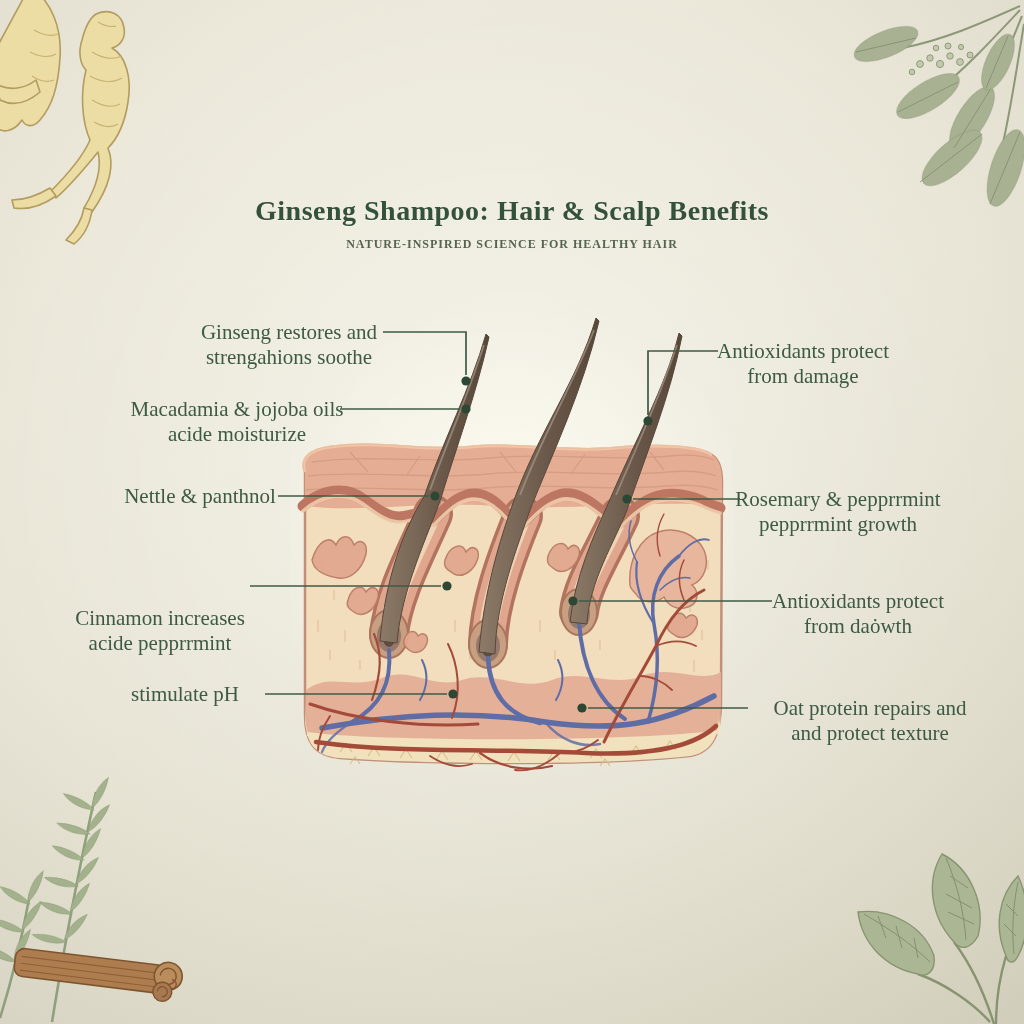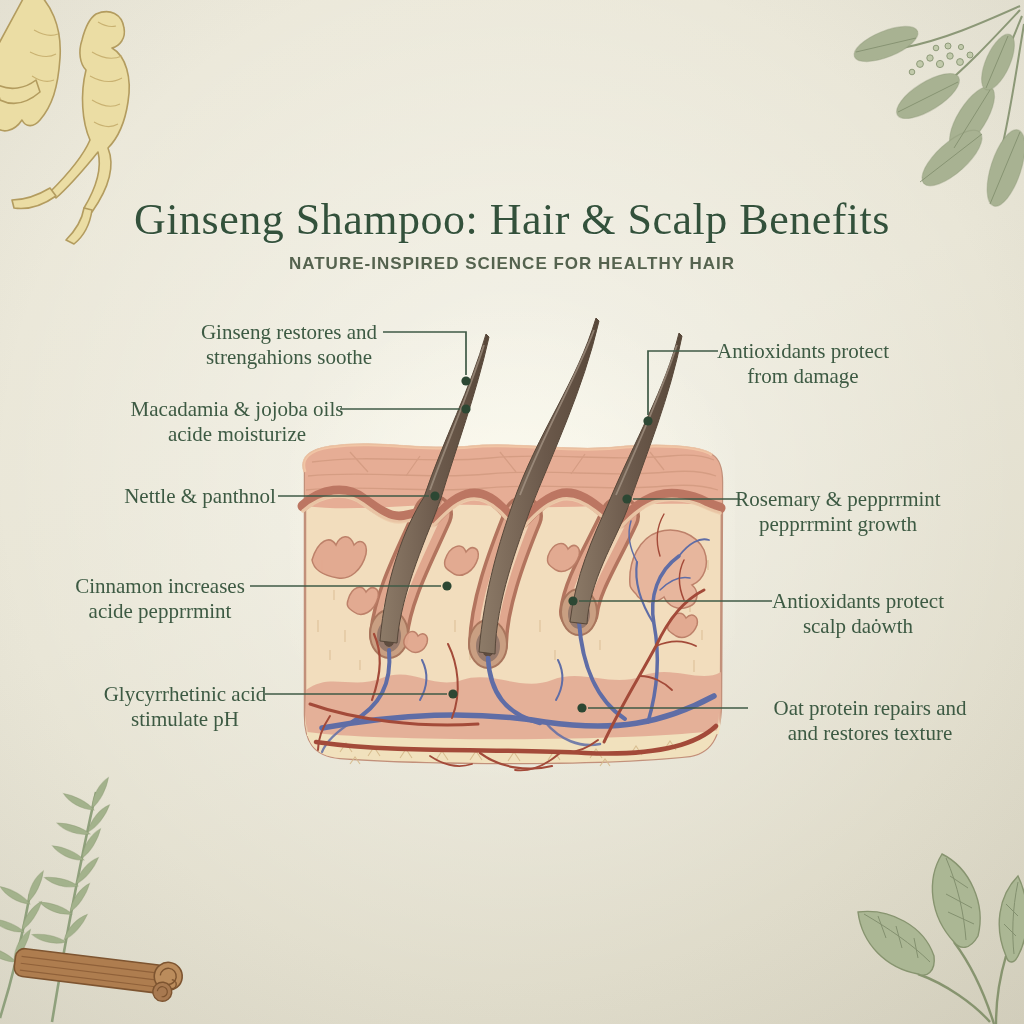--- a/index.html
+++ b/index.html
@@ -7,26 +7,27 @@
     position:relative;width:1024px;height:1024px;overflow:hidden;
     background:linear-gradient(155deg,#edeadc 0%,#e9e6d7 45%,#dcd8c6 100%);
     font-family:"Liberation Serif","DejaVu Serif",serif;
   }
   .canvas::after{
     content:"";position:absolute;inset:0;pointer-events:none;
     background:radial-gradient(ellipse 90% 90% at 50% 46%, rgba(255,255,250,.55) 0%, rgba(255,255,250,0) 55%, rgba(120,115,95,.18) 100%);
   }
   .hdr{position:absolute;left:0;top:196px;width:1024px;text-align:center;z-index:5;}
   .title{
-    font-size:44px;color:#33513b;letter-spacing:.5px;line-height:1.1;
+    font-size:28px;color:#33513b;letter-spacing:.5px;line-height:1.1;
     text-shadow:0 1px 0 rgba(255,255,255,.35);
+    font-weight:bold;
   }
   .subtitle{
-    margin-top:10px;font-family:Liberation Sans, sans-serif;
-    font-size:17px;color:#55634f;letter-spacing:1px;font-weight:600;
+    margin-top:10px;font-family:Liberation Serif, serif;
+    font-size:12px;color:#55634f;letter-spacing:1px;font-weight:600;
   }
   .callout{
     position:absolute;width:240px;text-align:center;z-index:6;
     font-size:21px;line-height:25px;color:#3d5a43;
   }
   .callout span{display:block;}
   .lines{position:absolute;left:0;top:0;z-index:4;pointer-events:none;}
   .illu{position:absolute;left:290px;top:295px;z-index:2;}
   .deco{position:absolute;z-index:1;}
   .tl{left:0;top:0;}
@@ -325,39 +326,38 @@
     <span>Ginseng restores and</span>
     <span>strengahions soothe</span>
   </div>
   <div class="callout" style="left:117px;top:397px">
     <span>Macadamia &amp; jojoba oils</span>
     <span>acide moisturize</span>
   </div>
   <div class="callout" style="left:80px;top:484px">
     <span>Nettle &amp; panthnol</span>
   </div>
-  <div class="callout" style="left:40px;top:574px">
+  <div class="callout" style="left:40px;top:606px">
     <span>Cinnamon increases</span>
     <span>acide pepprrmint</span>
   </div>
   <div class="callout" style="left:65px;top:682px">
-    <span>Glycyrrhetinic acid</span>
     <span>stimulate pH</span>
   </div>
 
   <div class="callout" style="left:683px;top:339px">
     <span>Antioxidants protect</span>
     <span>from damage</span>
   </div>
   <div class="callout" style="left:718px;top:487px">
     <span>Rosemary &amp; pepprrmint</span>
     <span>pepprrmint growth</span>
   </div>
   <div class="callout" style="left:738px;top:589px">
     <span>Antioxidants protect</span>
-    <span>scalp daȯwth</span>
+    <span>from daȯwth</span>
   </div>
   <div class="callout" style="left:750px;top:696px">
     <span>Oat protein repairs and</span>
-    <span>and restores texture</span>
+    <span>and protect texture</span>
   </div>
 
 </div>
 
 </body></html>

